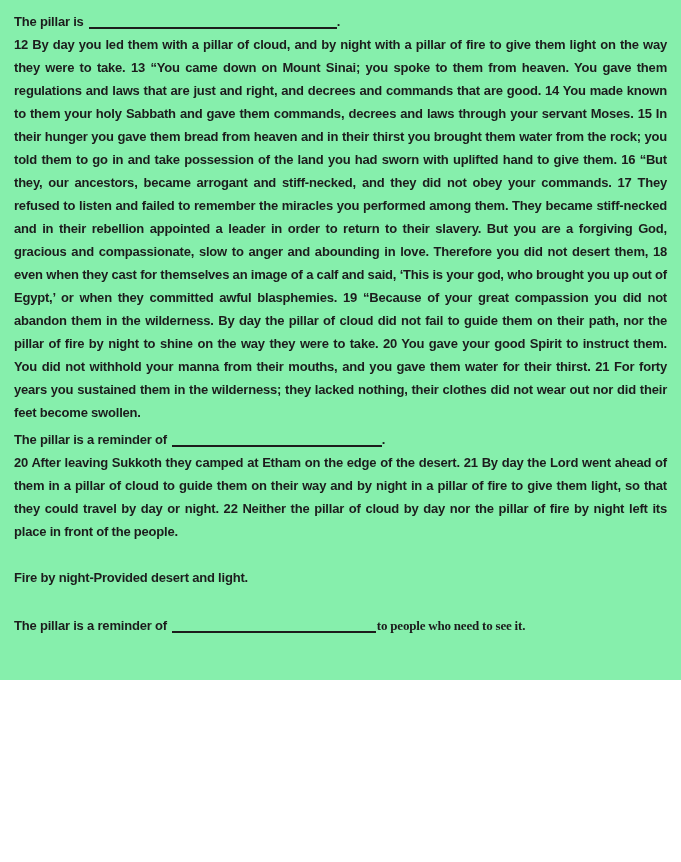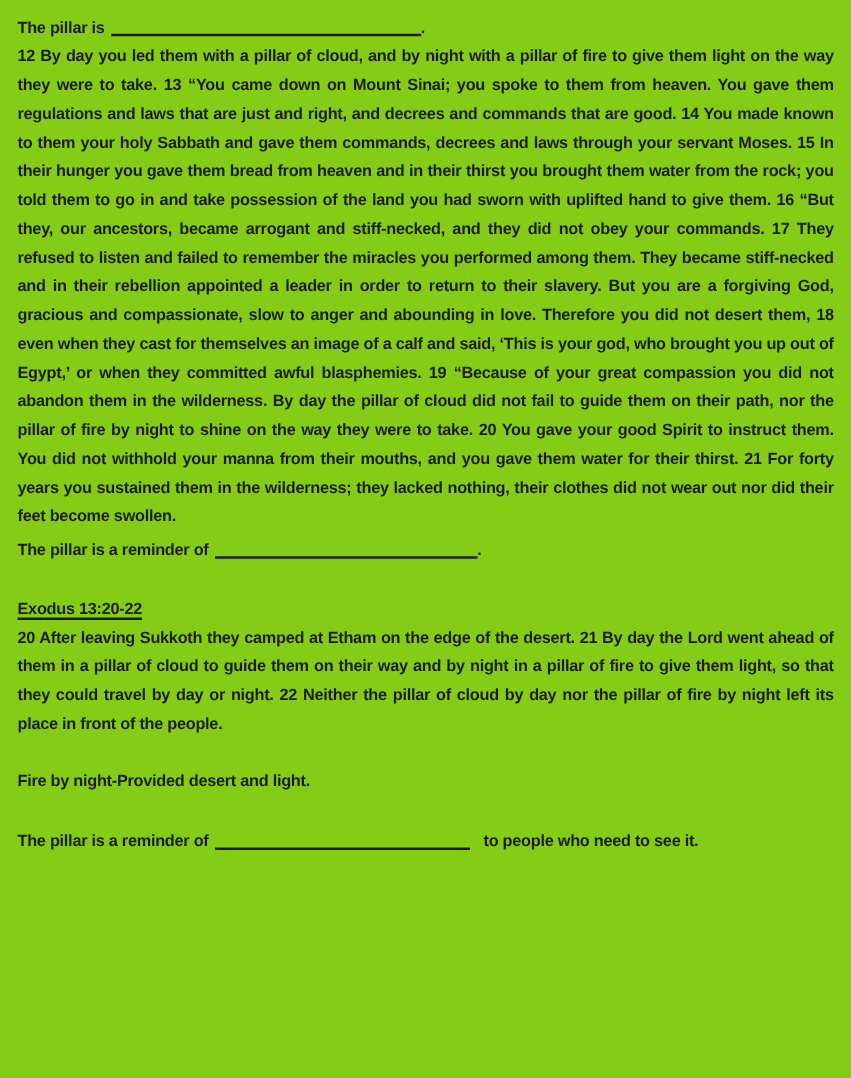--- a/index.html
+++ b/index.html
@@ -3,45 +3,45 @@
 <meta charset="utf-8">
 <style>
   html, body {
     margin: 0;
     padding: 0;
     background: #ffffff;
   }
   .page {
     position: relative;
     width: 681px;
-    height: 862px;
+    height: 680px;
     box-sizing: border-box;
     padding: 10px 14px 0 14px;
     overflow: hidden;
-    background: #84cc16;
+    background: #86efac;
     color: #1c1c1c;
     font-family: "Liberation Sans", "DejaVu Sans", sans-serif;
     font-weight: bold;
     font-size: 13px;
     letter-spacing: -0.2px;
     line-height: 23px;
   }
   p { margin: 0; }
   .fill-line { white-space: nowrap; }
   .blank {
     display: inline-block;
     border-bottom: 2px solid #1c1c1c;
     height: 12px;
     vertical-align: -3px;
     margin-left: 5px;
   }
   .blank-1 { width: 248px; }
   .blank-2 { width: 210px; }
   .blank-3 { width: 204px; }
-  .suffix-gap { margin-left: 11px; }
+  .suffix-gap { margin-left: 1px; font-family: Liberation Serif, serif; }
   .section-heading {
     margin-top: 24px;
     text-decoration: underline;
     text-decoration-thickness: 2px;
     text-underline-offset: 3px;
   }
   .passage {
     text-align: justify;
     margin: 0;
   }
@@ -54,21 +54,20 @@
 
 <div class="page">
 
   <p class="fill-line"><span>The pillar is</span><span class="blank blank-1"></span><span>.</span></p>
 
 
   <p class="passage">12 By day you led them with a pillar of cloud, and by night with a pillar of fire to give them light on the way they were to take. 13 “You came down on Mount Sinai; you spoke to them from heaven. You gave them regulations and laws that are just and right, and decrees and commands that are good. 14 You made known to them your holy Sabbath and gave them commands, decrees and laws through your servant Moses. 15 In their hunger you gave them bread from heaven and in their thirst you brought them water from the rock; you told them to go in and take possession of the land you had sworn with uplifted hand to give them. 16 “But they, our ancestors, became arrogant and stiff-necked, and they did not obey your commands. 17 They refused to listen and failed to remember the miracles you performed among them. They became stiff-necked and in their rebellion appointed a leader in order to return to their slavery. But you are a forgiving God, gracious and compassionate, slow to anger and abounding in love. Therefore you did not desert them, 18 even when they cast for themselves an image of a calf and said, ‘This is your god, who brought you up out of Egypt,’ or when they committed awful blasphemies. 19 “Because of your great compassion you did not abandon them in the wilderness. By day the pillar of cloud did not fail to guide them on their path, nor the pillar of fire by night to shine on the way they were to take. 20 You gave your good Spirit to instruct them. You did not withhold your manna from their mouths, and you gave them water for their thirst. 21 For forty years you sustained them in the wilderness; they lacked nothing, their clothes did not wear out nor did their feet become swollen.</p>
 
   <p class="fill-line fill-mid"><span>The pillar is a reminder of</span><span class="blank blank-2"></span><span>.</span></p>
 
-  <p class="section-heading">Exodus 13:20-22</p>
 
   <p class="passage">20 After leaving Sukkoth they camped at Etham on the edge of the desert. 21 By day the Lord went ahead of them in a pillar of cloud to guide them on their way and by night in a pillar of fire to give them light, so that they could travel by day or night. 22 Neither the pillar of cloud by day nor the pillar of fire by night left its place in front of the people.</p>
 
 
   <p class="note">Fire by night-Provided desert and light.</p>
 
   <p class="fill-line fill-bottom"><span>The pillar is a reminder of</span><span class="blank blank-3"></span><span class="suffix-gap">to people who need to see it.</span></p>
 
 </div>
 

